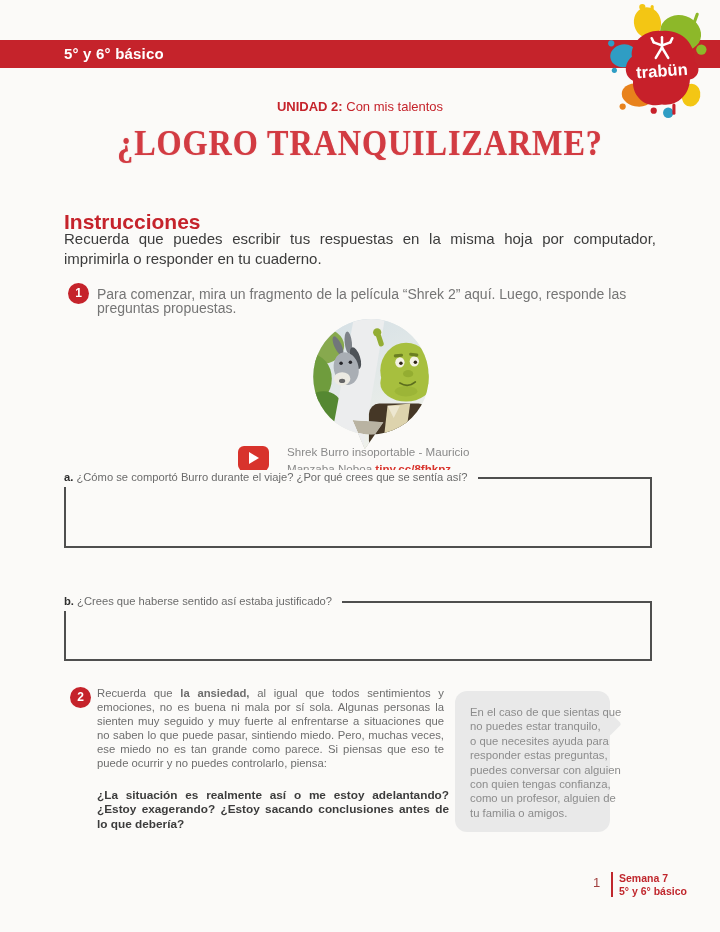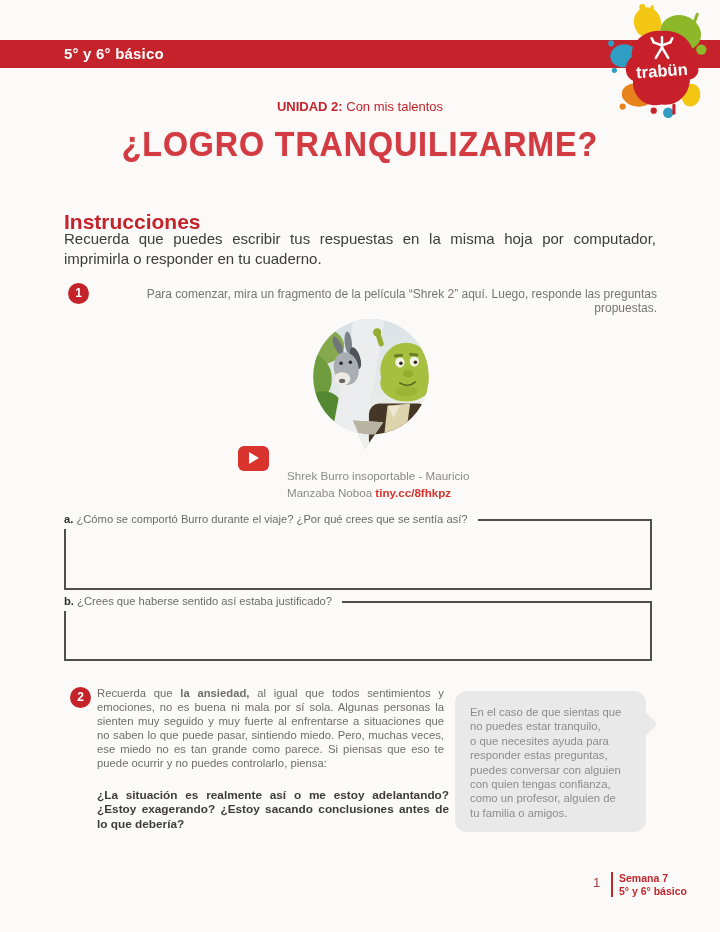--- a/index.html
+++ b/index.html
@@ -10,68 +10,68 @@
   
   .topbar { position:absolute; top:40px; left:0; width:720px; height:28px; background:#c5232b; }
   .topbar .grade { position:absolute; left:64px; top:0; line-height:28px; color:#ffffff;
                    font-size:15px; font-weight:bold; letter-spacing:.2px; }
   .logo { position:absolute; top:4px; right:4px; width:108px; height:116px; }
 
   
   .unit-line { position:absolute; top:99px; left:0; width:720px; text-align:center;
                color:#c5232b; font-size:13px; }
   .unit-line .pfx { font-weight:bold; }
-  .main-title { position:absolute; top:124px; left:0; width:720px; text-align:center; }
+  .main-title { position:absolute; top:124px; left:0; width:720px; text-align:center;font-family:Liberation Serif, serif; }
   .main-title span { display:inline-block; font-size:35px; font-weight:800; color:#d23b42;
                      letter-spacing:1px; transform:scaleX(.92); transform-origin:center;
                      text-shadow:0 0 1px rgba(210,59,66,.55); }
 
   
   .instr-head { position:absolute; top:210px; left:64px; color:#c5232b; font-size:21px; font-weight:bold; }
   .instr-body { position:absolute; top:229px; left:64px; width:592px; color:#3c3c3c;
                 font-size:15px; line-height:19.5px; text-align:justify; }
 
   
   .badge { position:absolute; width:21px; height:21px; border-radius:50%; background:#c5232b;
            color:#fff; font-size:12px; font-weight:bold; text-align:center; line-height:21px; }
   .badge-1 { left:68px; top:283px; }
   .badge-2 { left:70px; top:687px; }
 
   .act1-text { position:absolute; left:97px; top:287px; width:560px; color:#757575;
-               font-size:12px; line-height:14px;text-align:right; }
+               font-size:14px; line-height:14px; }
 
   
   .media-thumb { position:absolute; left:313px; top:319px; width:116px; height:130px; }
 
   .video-row { position:absolute; left:238px; top:444px; width:420px; }
   .play-btn { position:absolute; left:0; top:2px; width:31px; height:25px; background:#d8332c;
               border-radius:6px; }
   .play-btn .tri { position:absolute; left:11px; top:6px; width:0; height:0;
                    border-left:10px solid #ffffff; border-top:6.5px solid transparent;
                    border-bottom:6.5px solid transparent; }
-  .caption { position:absolute; left:49px; top:0; color:#8a8a8a; font-size:11.6px; line-height:16.5px;margin-top:24px; }
+  .caption { position:absolute; left:49px; top:0; color:#8a8a8a; font-size:11.6px; line-height:16.5px; }
   .caption .link { color:#d8332c; font-weight:bold; }
 
   
   .answer-box { position:absolute; left:64px; width:588px; border:2px solid #4f4f4f; background:transparent; }
-  .answer-box.qa { top:519px; height:71px;text-align:center; }
+  .answer-box.qa { top:477px; height:71px;text-align:center; }
   .answer-box.qb { top:601px; height:60px; }
   .box-label { position:absolute; top:-9px; left:-2px; background:#fbfaf8; padding:0 10px 2px 0;
                font-size:11.2px; line-height:15px; color:#6b6b6b; white-space:nowrap; }
   .box-label b { color:#2e2e2e; }
 
   
   .act2-para { position:absolute; left:97px; top:686px; width:347px; color:#6e6e6e;
                font-size:11.3px; line-height:14px; text-align:justify; }
   .act2-para b { font-weight:bold; }
   .act2-bold { position:absolute; left:97px; top:788px; width:352px; color:#3c3c3c;
                font-size:11.8px; line-height:14.3px; font-weight:bold; text-align:justify; }
 
   
-  .tip-bubble { position:absolute; left:455px; top:691px; width:191px; height:141px;
+  .tip-bubble { position:absolute; left:455px; top:691px; width:155px; height:141px;
                 background:#e9e9e9; border-radius:12px; }
   .tip-tail { position:absolute; right:-8px; top:24px; width:18px; height:18px; background:#e9e9e9;
               transform:rotate(45deg); border-radius:3px; }
   .tip-text { position:absolute; left:15px; top:14px; width:164px; color:#8c8c8c;
               font-size:11.3px; line-height:14.4px; white-space:pre-line; }
 
   
   .footer-num { position:absolute; left:593px; top:875px; color:#a0403f; font-size:13px; }
   .footer-divider { position:absolute; left:611px; top:872px; width:2px; height:25px; background:#c0272d; }
   .footer-meta { position:absolute; left:619px; top:872px; color:#c0272d; font-size:10.5px;

